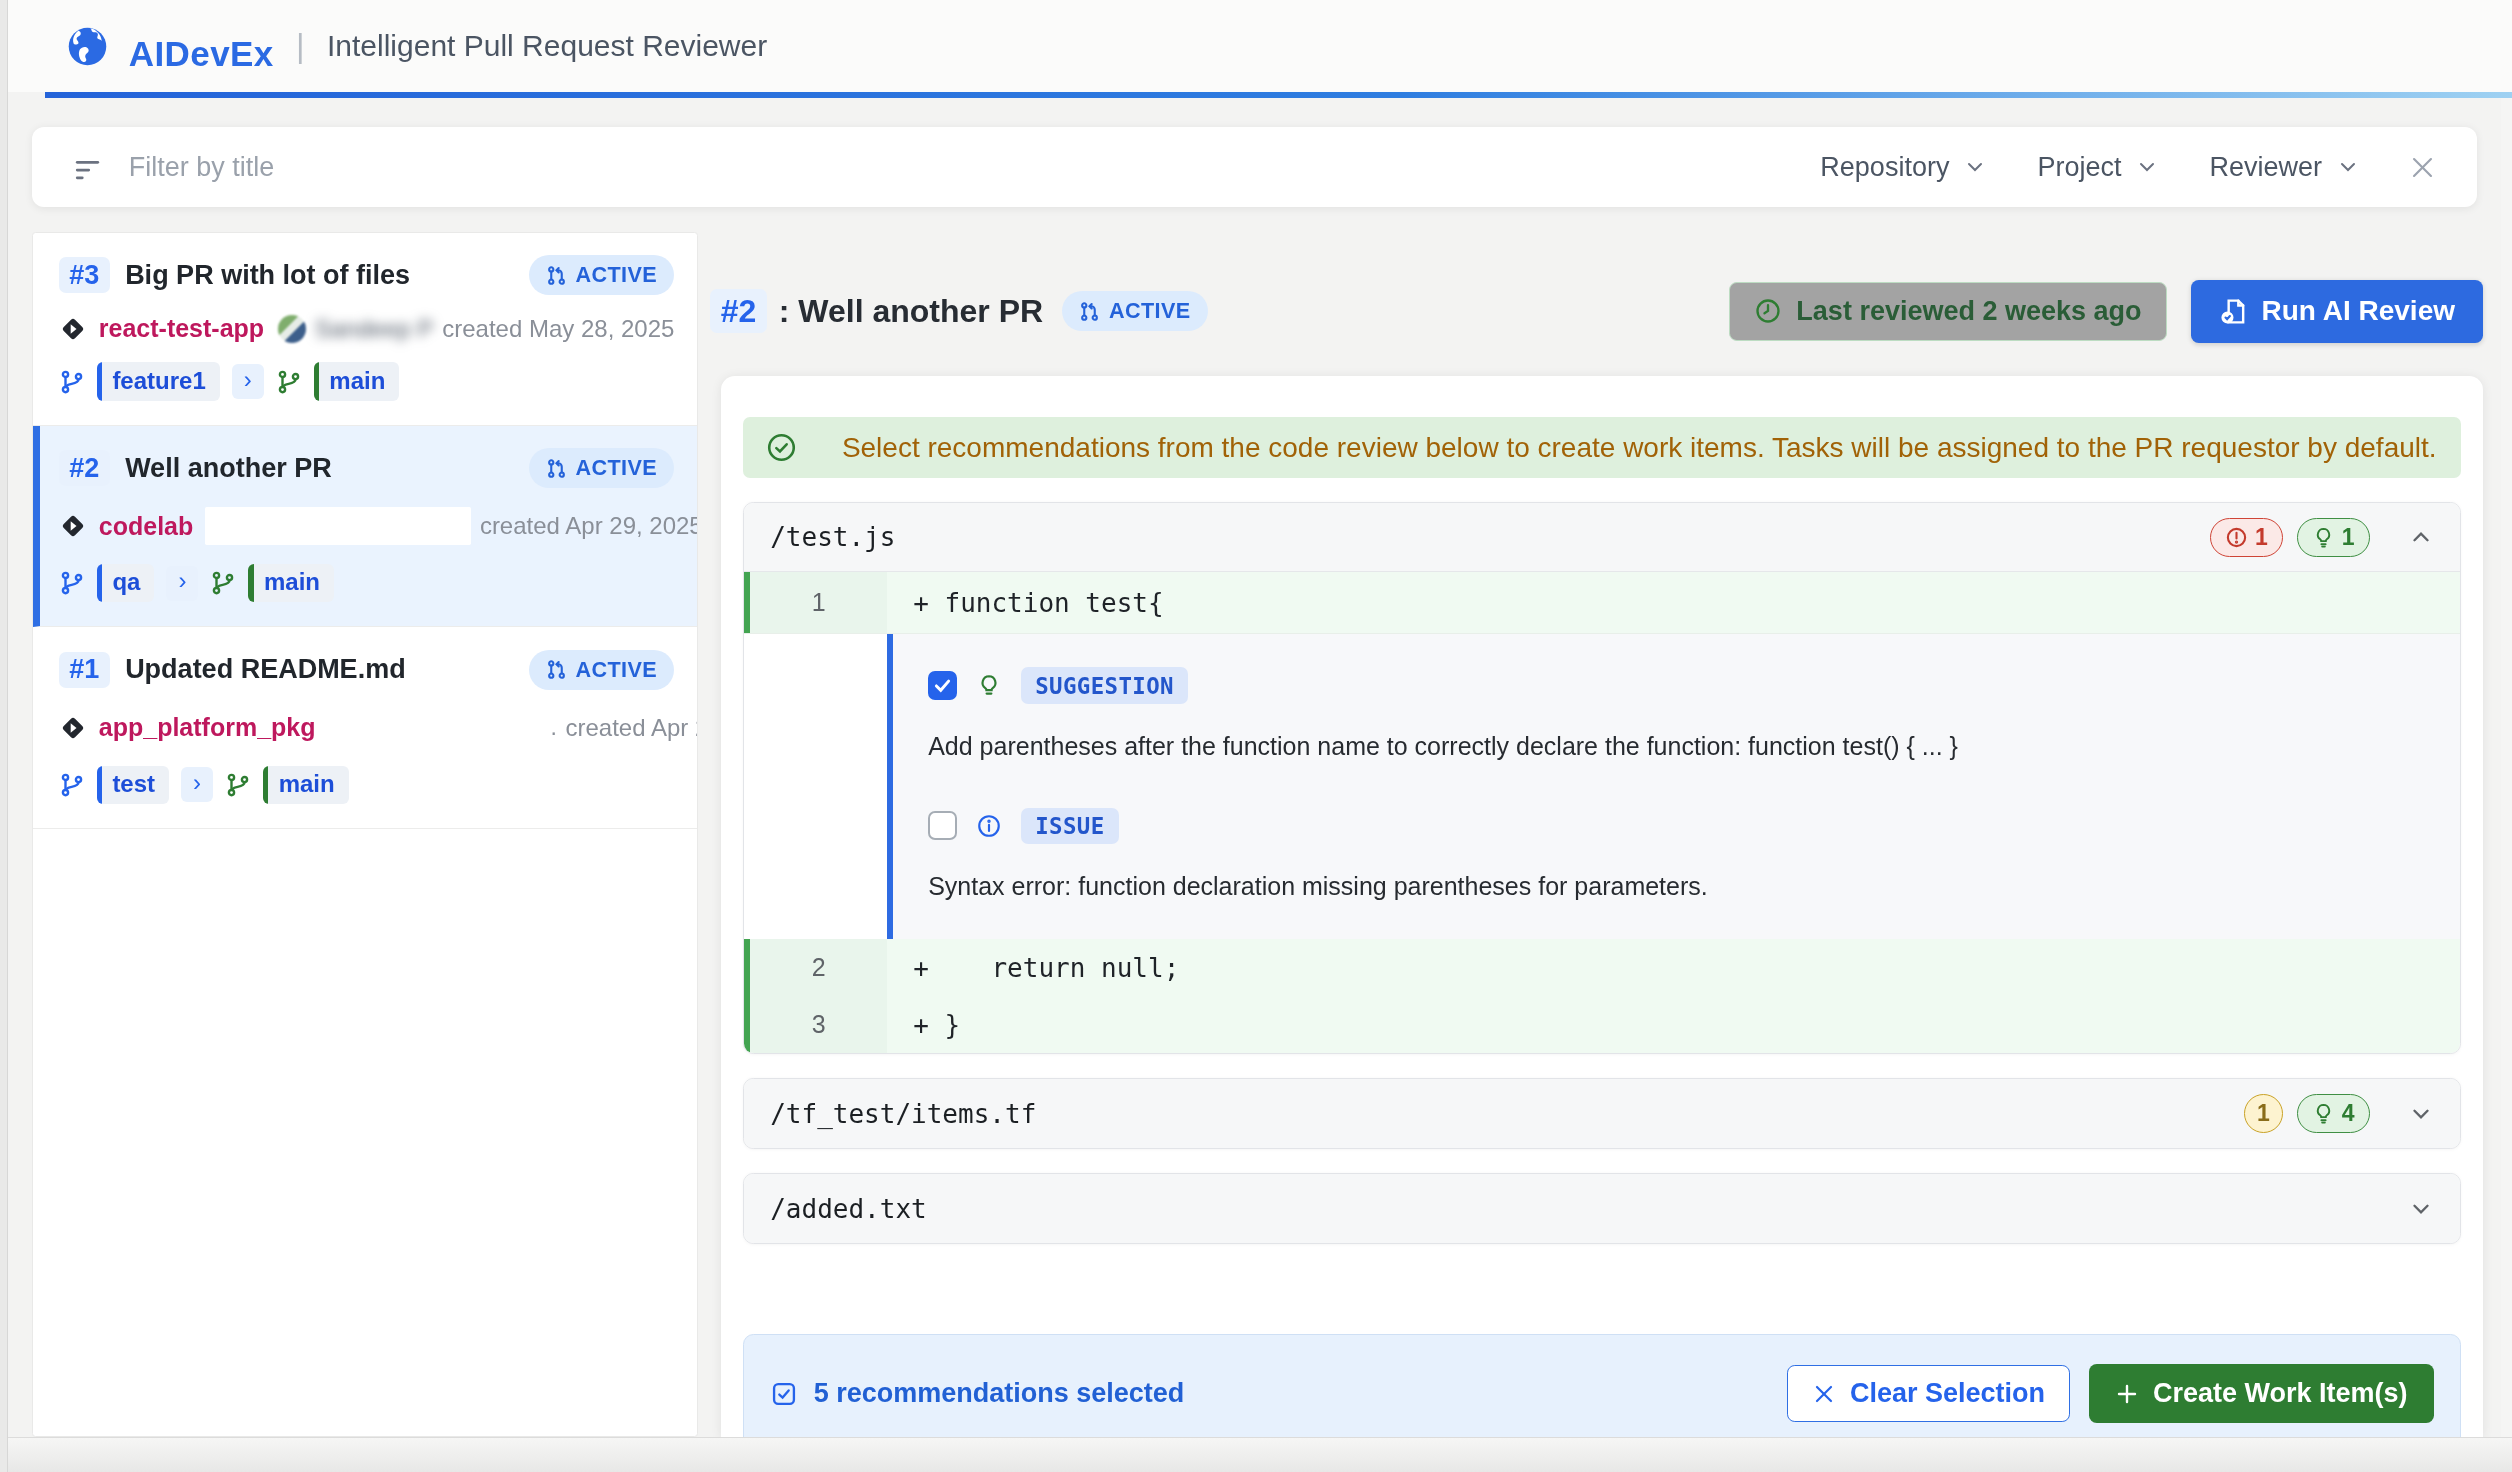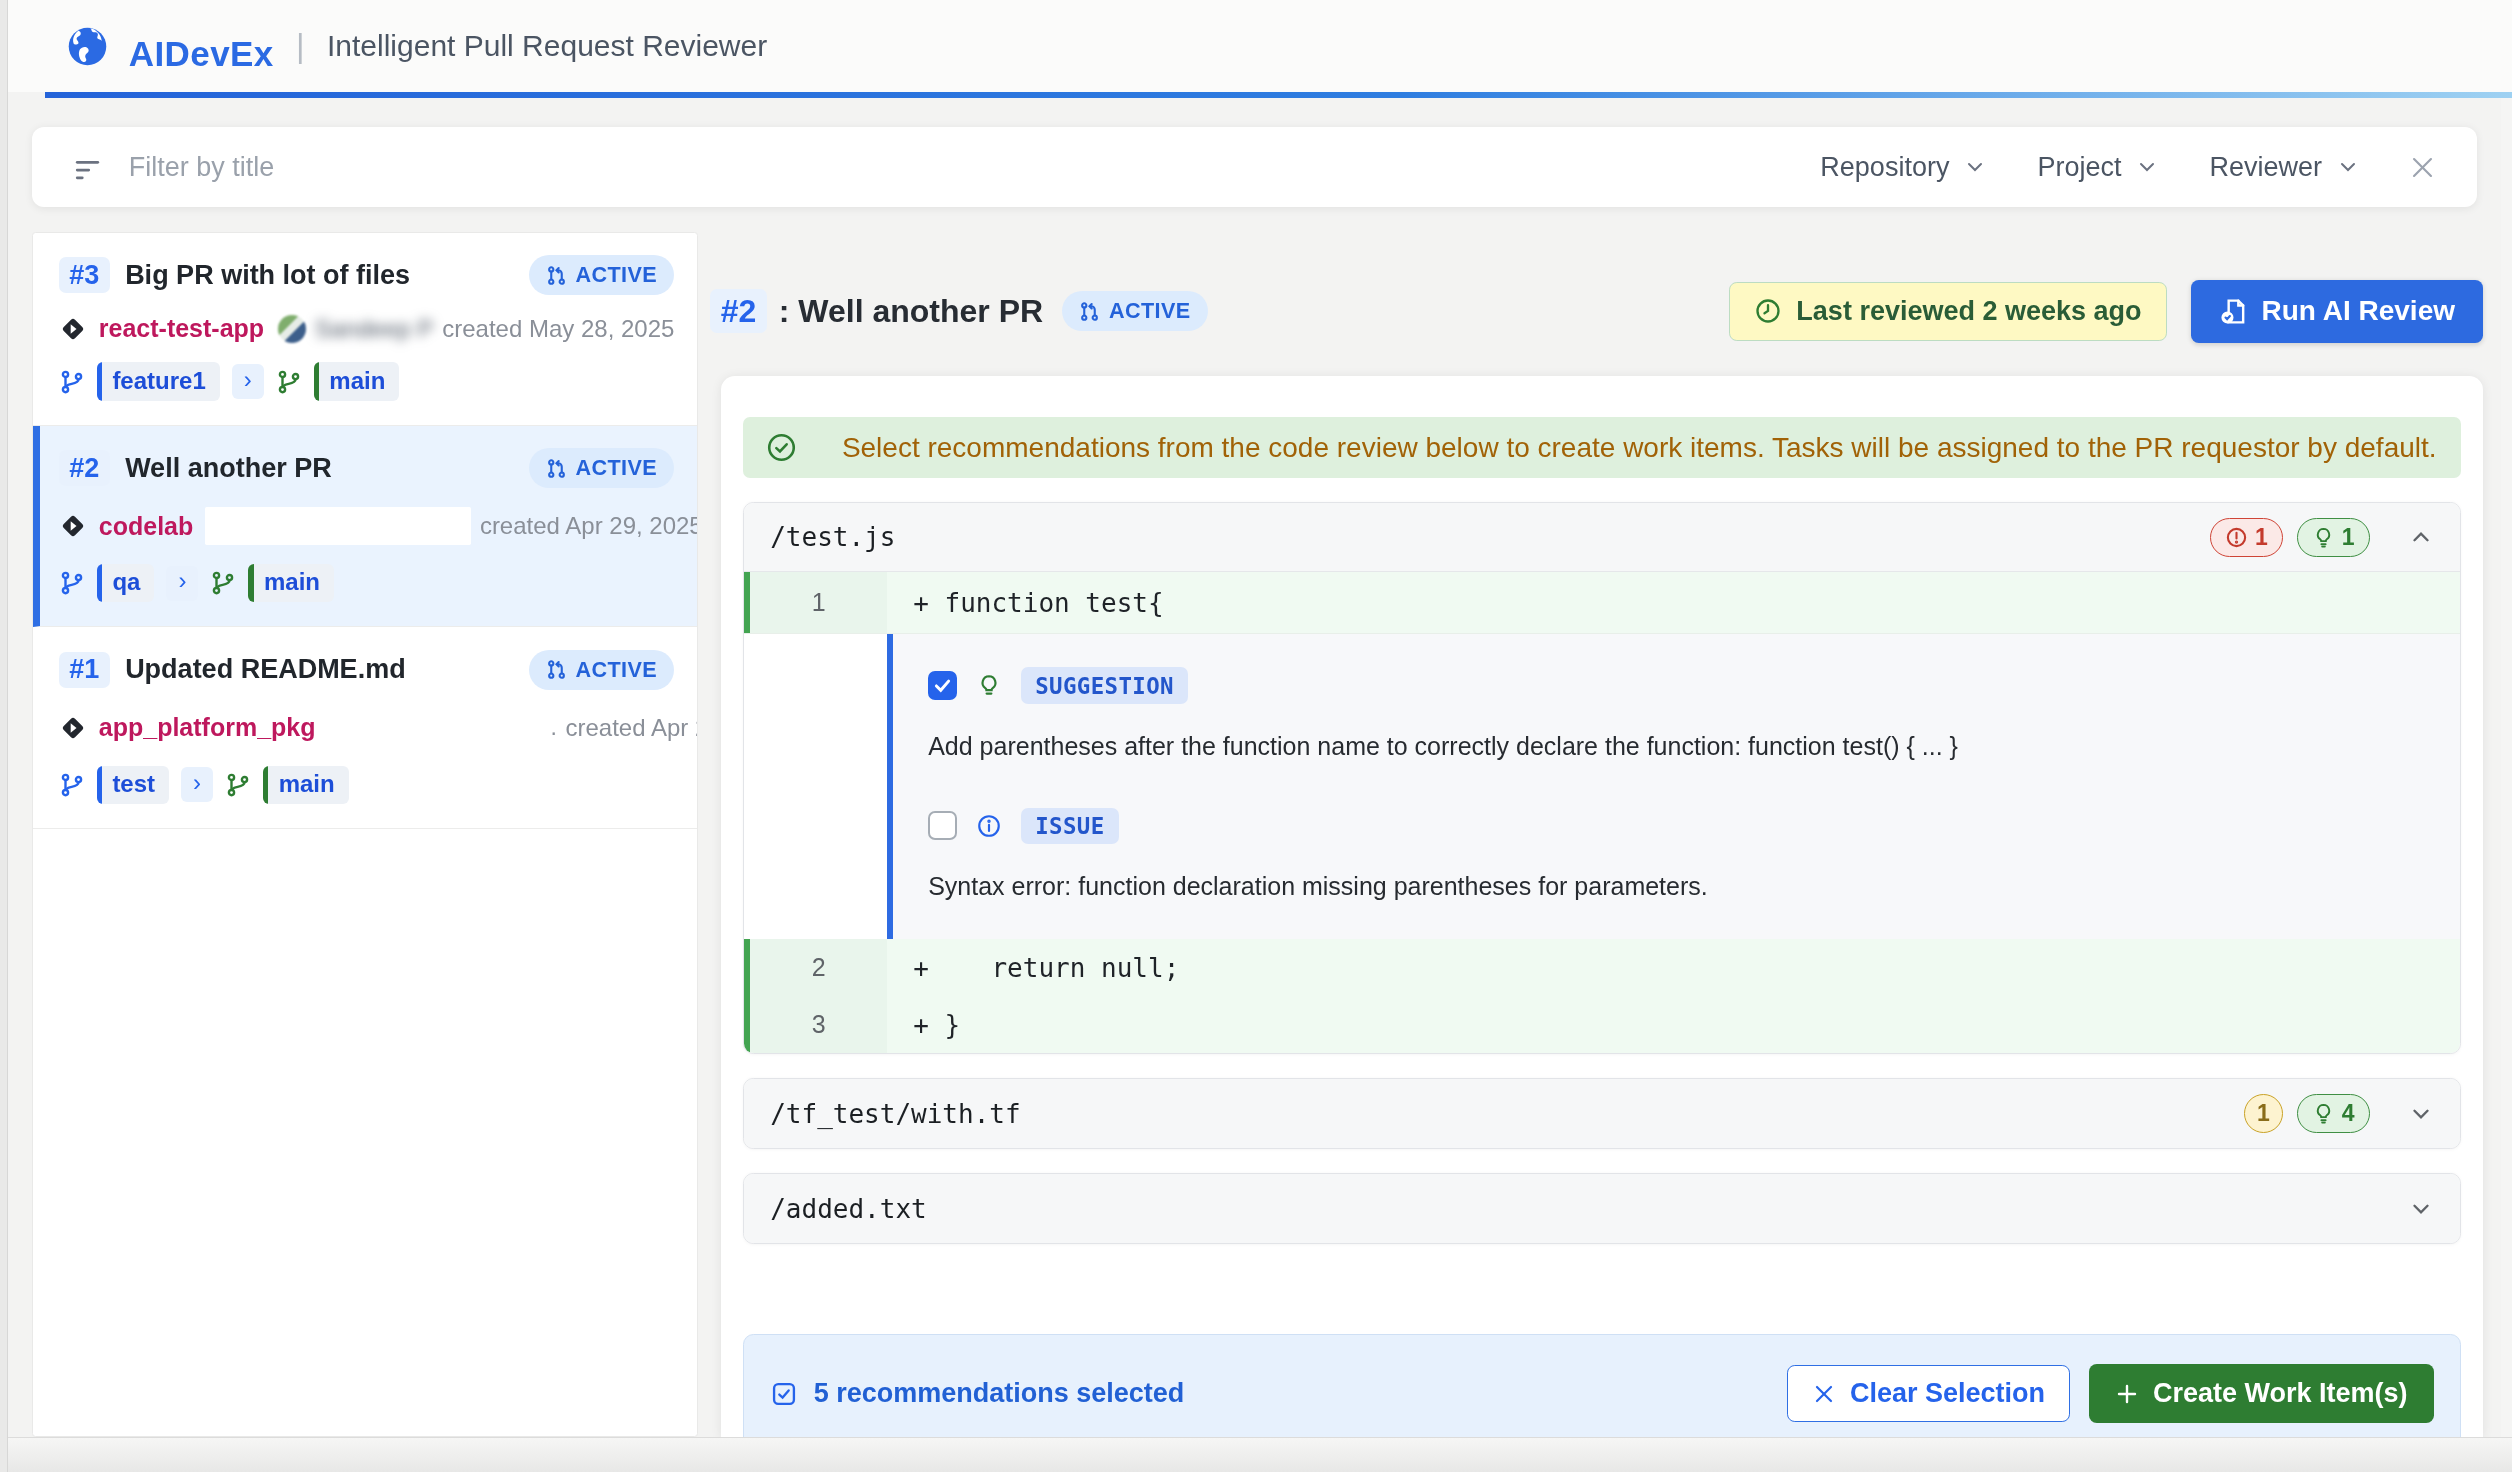--- a/index.html
+++ b/index.html
@@ -54,21 +54,21 @@
   .bar.blue { background:#2563eb; } .bar.green { background:#2e7d32; }
   .branch-chip .nm { font-size:24px; font-weight:600; color:#1d4ed8; padding:4.3px 14px 6px 10.4px; }
   .chip-arrow { background:#e8f1fd; color:#2563eb; border-radius:6px; font-size:24px; padding:1.7px 12px 5.2px; }
 
   
   .main { position:absolute; left:694px; right:29px; top:134px; bottom:36px; }
   .pr-header { position:absolute; top:41px; left:8.6px; right:0; height:76px; display:flex; align-items:center; }
   .ph-num { background:#e8f1fd; color:#2563eb; font-weight:bold; font-size:32px; padding:3.5px 10.4px; border-radius:7px; }
   .ph-title { font-size:32px; font-weight:bold; color:#272c33; margin-left:12px; }
   .ph-active { margin-left:19px; }
-  .reviewed-pill { margin-left:auto; background:#fef9c3; border:0.9px solid #bcdcc2; border-radius:7.8px; display:flex; align-items:center; gap:14px; padding:13px 24px; }
+  .reviewed-pill { margin-left:auto; background:#a3a3a3; border:0.9px solid #bcdcc2; border-radius:7.8px; display:flex; align-items:center; gap:14px; padding:13px 24px; }
   .reviewed-pill .txt { color:#2a5d37; font-size:27px; font-weight:600; }
   .clock-ico { width:28px; height:28px; }
   .run-btn { margin-left:24px; background:#2d6ae0; border:none; border-radius:7.8px; display:flex; align-items:center; gap:14px; padding:15.5px 28px; cursor:pointer; box-shadow:0 1.7px 5.2px rgba(0,0,0,.15); }
   .run-btn .txt { color:#fff; font-size:28px; font-weight:bold; }
   .run-ico { width:29px; height:29px; }
 
   .main-card { position:absolute; top:144px; left:19px; right:0; bottom:0; background:#fff; border-radius:14px 14px 0 0; box-shadow:0 1.7px 10.4px rgba(0,0,0,.08); padding:41px 22.4px 0; overflow:hidden; }
 
   .banner { background:#def0dd; border-radius:7px; display:flex; align-items:center; gap:17.3px; padding:14.7px 22.4px; }
   .banner-ico { width:31px; height:31px; flex:none; }
@@ -439,21 +439,21 @@
           <span class="code">+    return null;</span>
         </div>
         <div class="diff-line h2">
           <span class="gutter">3</span>
           <span class="code">+ }</span>
         </div>
       </div>
 
       <div class="file-section">
         <div class="file-header">
-          <span class="file-name">/tf_test/with.tf</span>
+          <span class="file-name">/tf_test/items.tf</span>
           <span class="badges">
             <span class="count-badge yellow">
               <span>1</span>
             </span>
             <span class="count-badge green">
               <svg class="badge-ico" viewBox="0 0 24 24" fill="none" stroke="#2e7d32" stroke-width="2" stroke-linecap="round">
                   <path d="M12 3 a6 6 0 0 1 3.4 10.9 c-.7.5-1 1.1-1 1.9 h-4.8 c0-.8-.3-1.4-1-1.9 A6 6 0 0 1 12 3z"></path>
                   <line x1="9.8" y1="19" x2="14.2" y2="19"></line>
                   <line x1="10.6" y1="21.5" x2="13.4" y2="21.5"></line>
                 </svg>

